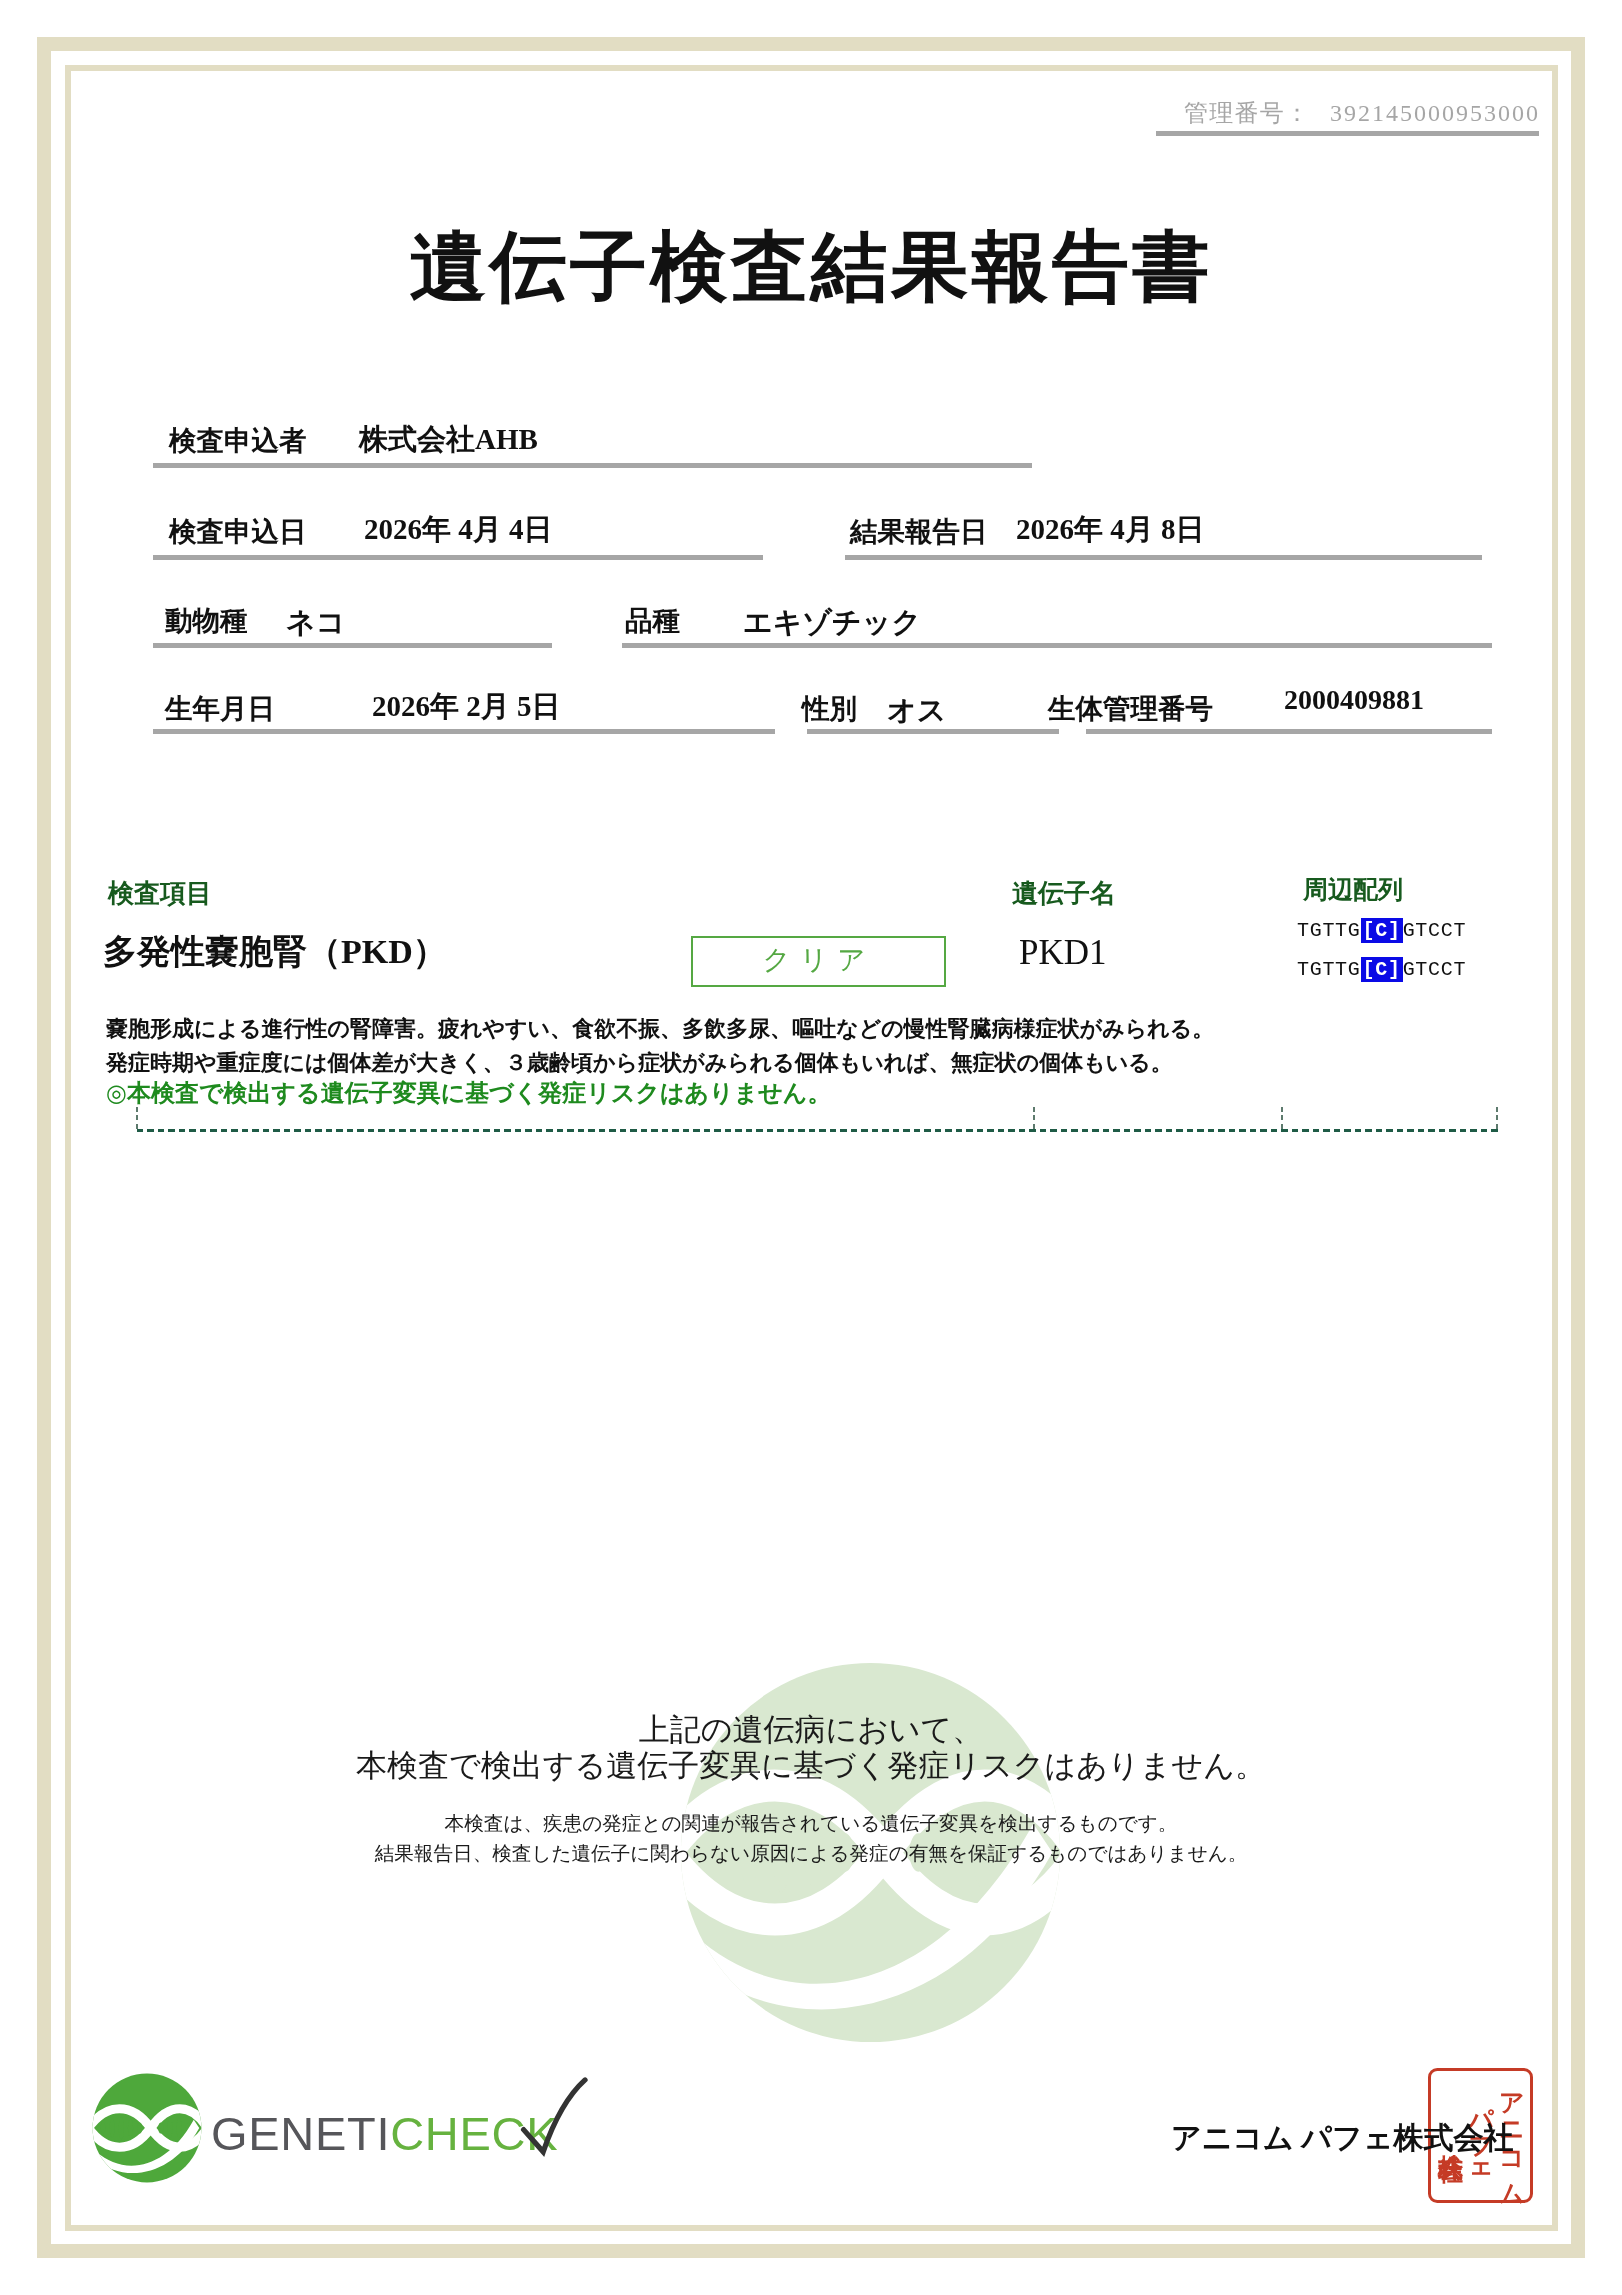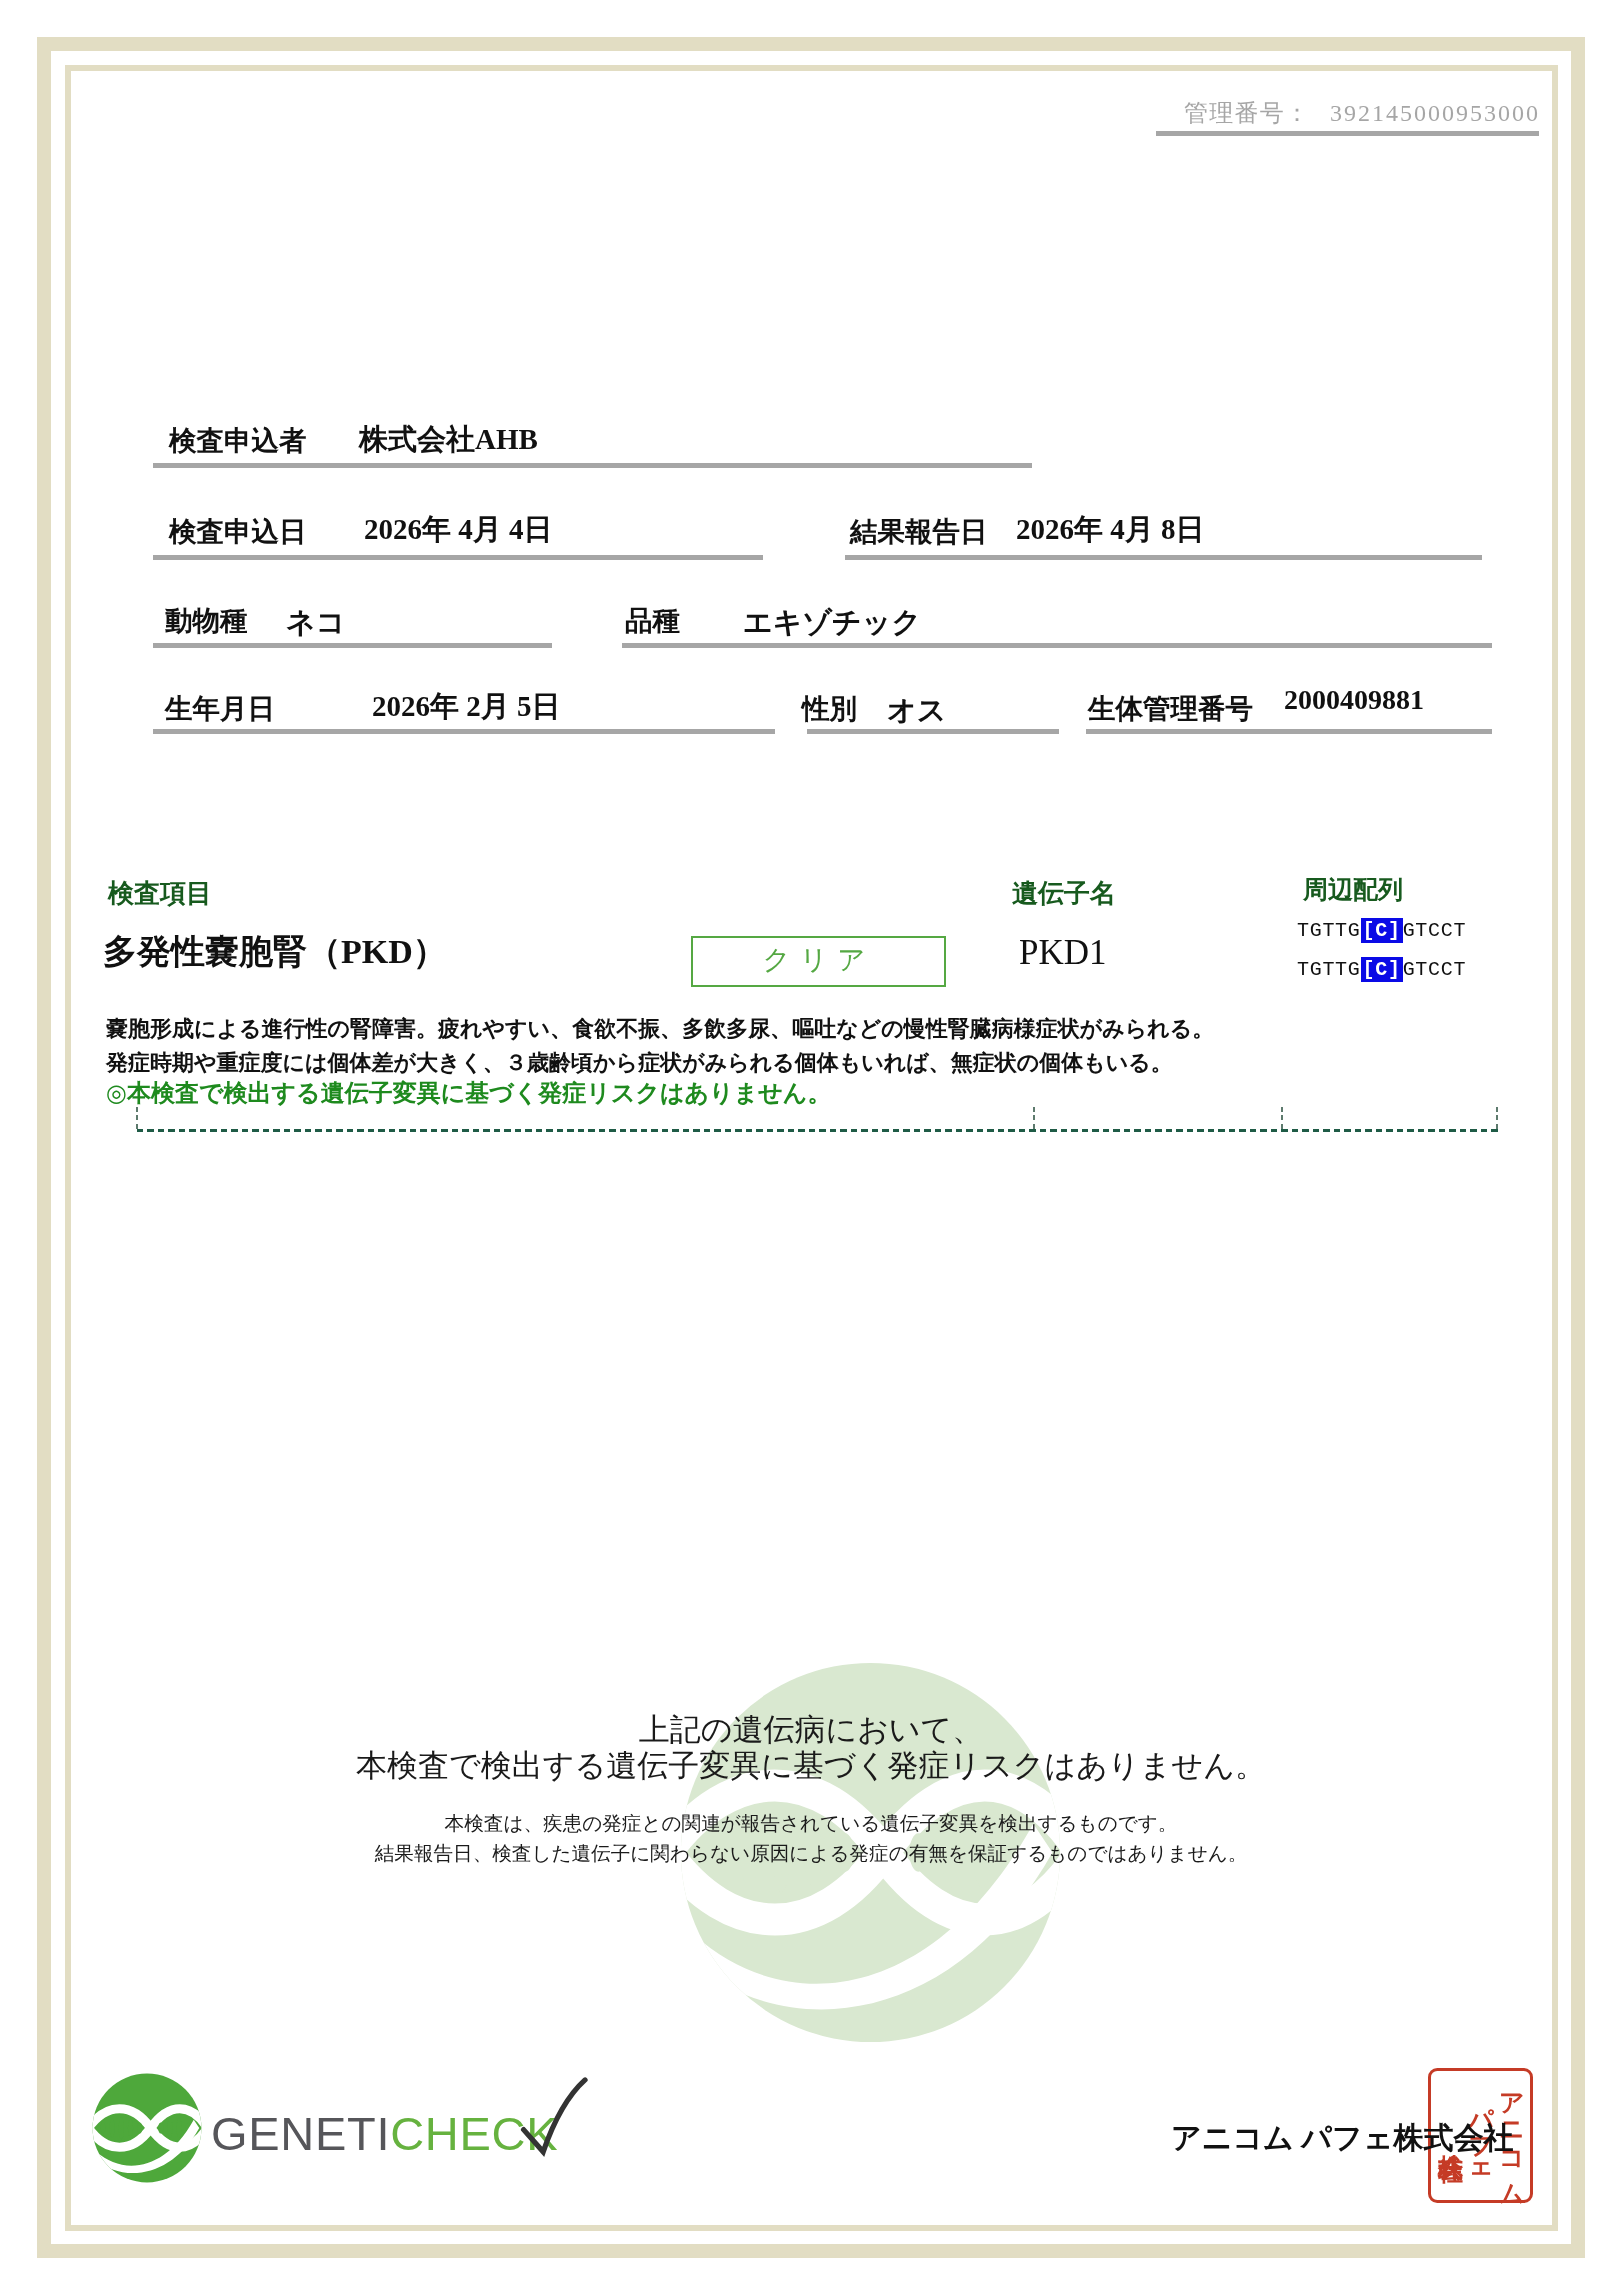--- a/index.html
+++ b/index.html
@@ -42,21 +42,21 @@
   .r2l2 { left:850px; top:514px; } .r2v2 { left:1016px; top:510px; }
   .r2hr2 { left:845px; top:555px; width:637px; }
   .r3l { left:165px; top:603px; }  .r3v { left:286px; top:603px; }
   .r3hr { left:153px; top:643px; width:399px; }
   .r3l2 { left:625px; top:603px; } .r3v2 { left:743px; top:603px; }
   .r3hr2 { left:622px; top:643px; width:870px; }
   .r4l { left:165px; top:691px; } .r4v { left:372px; top:687px; }
   .r4hr { left:153px; top:729px; width:622px; }
   .r4l2 { left:802px; top:691px; } .r4v2 { left:887px; top:691px; }
   .r4hr2 { left:807px; top:729px; width:252px; }
-  .r4l3 { left:1088px; top:691px; } .r4v3 { left:1284px; top:684px; font-size:28px; }
+  .r4l3 { left:1048px; top:691px; } .r4v3 { left:1284px; top:684px; font-size:28px; }
   .r4hr3 { left:1086px; top:729px; width:406px; }
 
   
   .green-h { color:#175a1e; font-weight:bold; font-size:26px; }
   .res-item-h { left:108px; top:876px; }
   .res-gene-h { left:1012px; top:876px; }
   .res-seq-h  { left:1303px; top:873px; font-size:25px; }
   .item-name  { left:103px; top:929px; font-size:34px; font-weight:bold; }
   .clear-box  { left:691px; top:936px; width:255px; height:51px;
     border:2.6px solid #55a843; box-sizing:border-box; text-align:center;
@@ -134,20 +134,21 @@
       <ellipse class="mbar" cx="525" cy="300" rx="14" ry="28"></ellipse>
       <path class="mb2" d="M25,430 C170,560 400,535 555,255 L585,300 C430,575 170,600 15,470 Z"></path>
     </g>
   </svg>
 
   <div class="abs ctrl">
     <span>管理番号：</span><span class="num">392145000953000</span>
   </div>
   <div class="hr ctrl-hr"></div>
 
+  <div class="abs title">遺伝子検査結果報告書</div>
 
   <div class="abs lbl r1l">検査申込者</div>
   <div class="abs val r1v">株式会社AHB</div>
   <div class="hr r1hr"></div>
 
   <div class="abs lbl r2l">検査申込日</div>
   <div class="abs val r2v">2026年 4月 4日</div>
   <div class="hr r2hr"></div>
   <div class="abs lbl r2l2">結果報告日</div>
   <div class="abs val r2v2">2026年 4月 8日</div>

